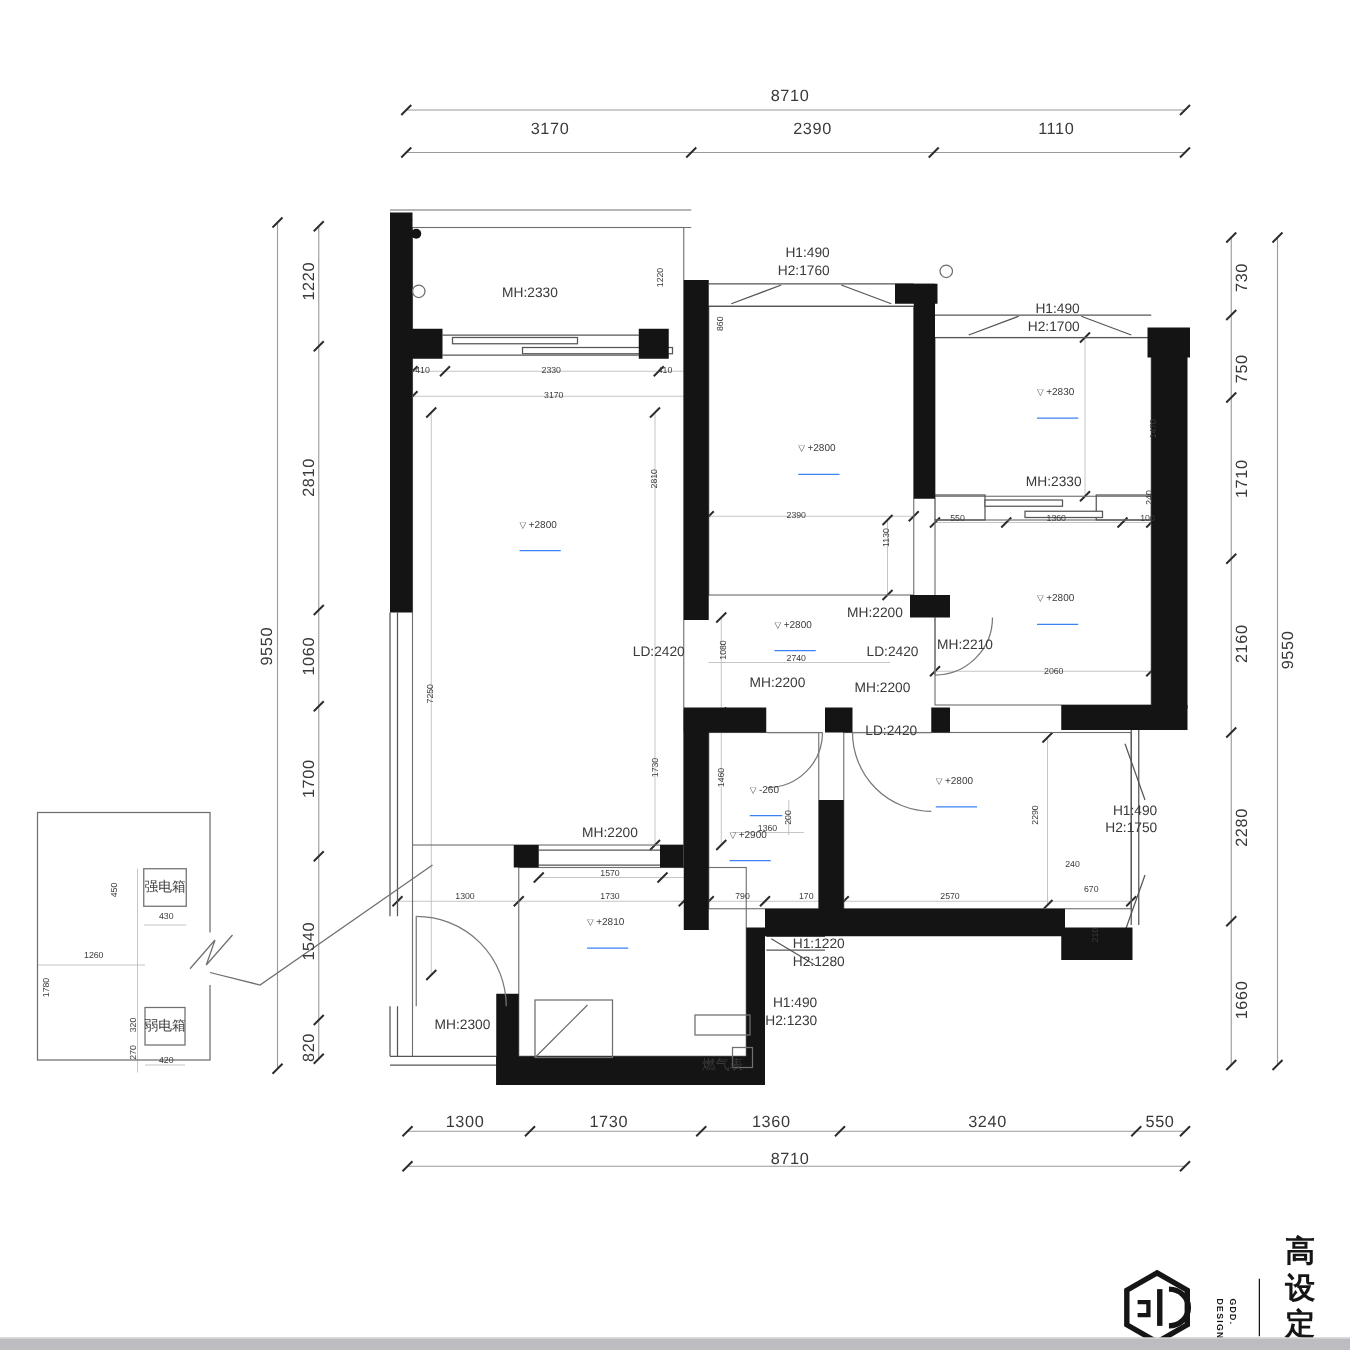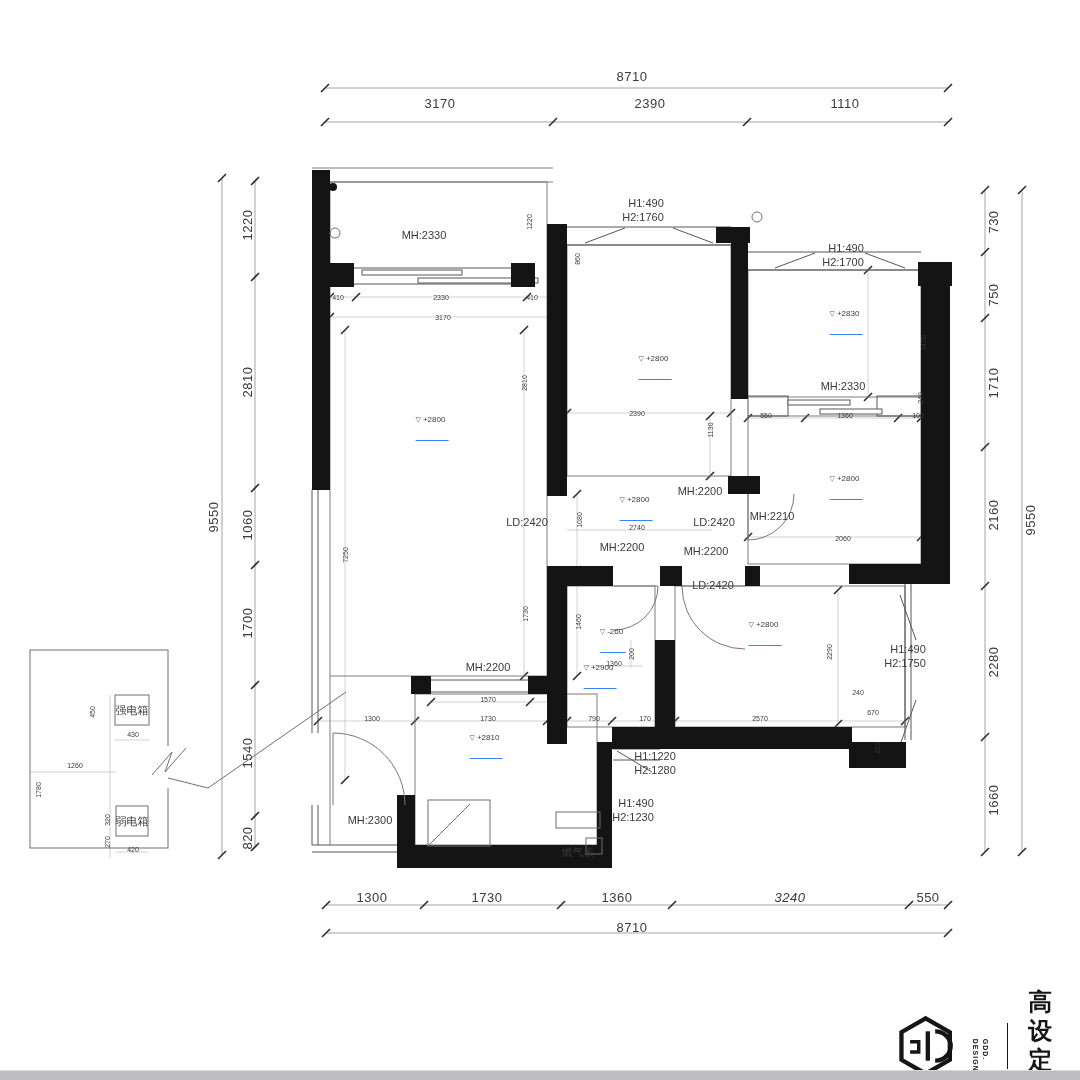--- a/index.html
+++ b/index.html
@@ -242,21 +242,21 @@
   </svg>
 
   <div id="plan-texts">
       <span class="t-outer" style="left: 632px; top: 76px;">8710</span>
       <span class="t-outer" style="left: 440px; top: 103px;">3170</span>
       <span class="t-outer" style="left: 650px; top: 103px;">2390</span>
       <span class="t-outer" style="left: 845px; top: 103px;">1110</span>
       <span class="t-outer" style="left: 372px; top: 897px;">1300</span>
       <span class="t-outer" style="left: 487px; top: 897px;">1730</span>
       <span class="t-outer" style="left: 617px; top: 897px;">1360</span>
-      <span class="t-outer" style="left: 790px; top: 897px; font-style: italic;">3240</span>
+      <span class="t-outer" style="left: 790px; top: 897px;">3240</span>
       <span class="t-outer" style="left: 928px; top: 897px;">550</span>
       <span class="t-outer" style="left: 632px; top: 927px;">8710</span>
       <span class="t-outer rot" style="left: 213px; top: 517px;">9550</span>
       <span class="t-outer rot" style="left: 247px; top: 225px;">1220</span>
       <span class="t-outer rot" style="left: 247px; top: 382px;">2810</span>
       <span class="t-outer rot" style="left: 247px; top: 525px;">1060</span>
       <span class="t-outer rot" style="left: 247px; top: 623px;">1700</span>
       <span class="t-outer rot" style="left: 247px; top: 753px;">1540</span>
       <span class="t-outer rot" style="left: 247px; top: 838px;">820</span>
       <span class="t-outer rot" style="left: 1030px; top: 520px;">9550</span>

